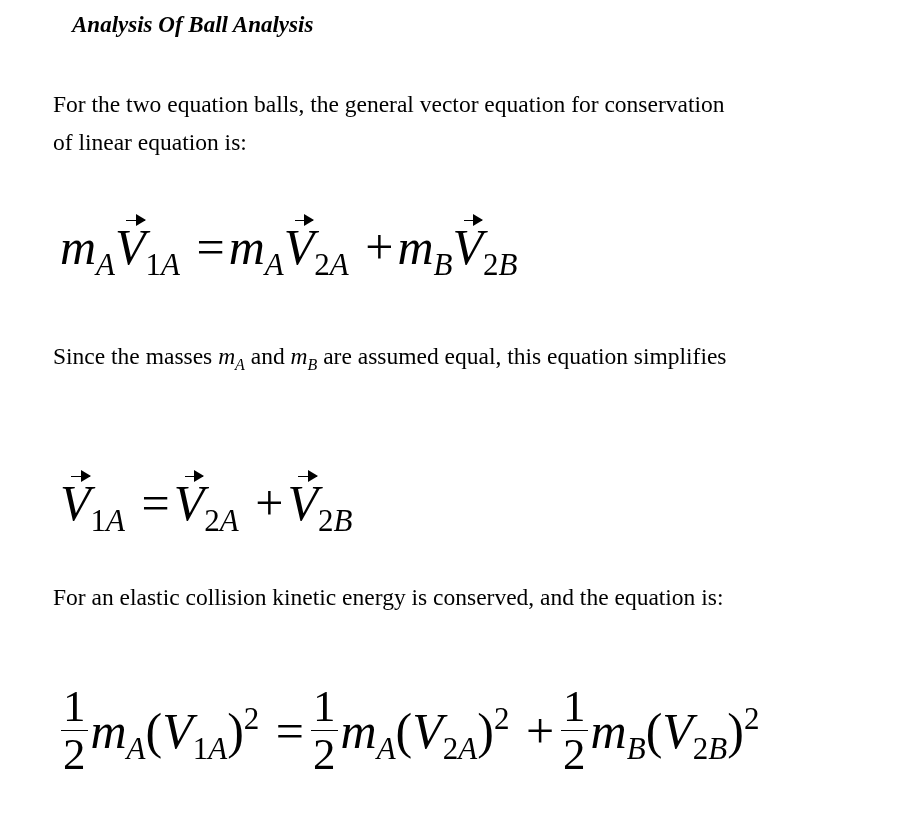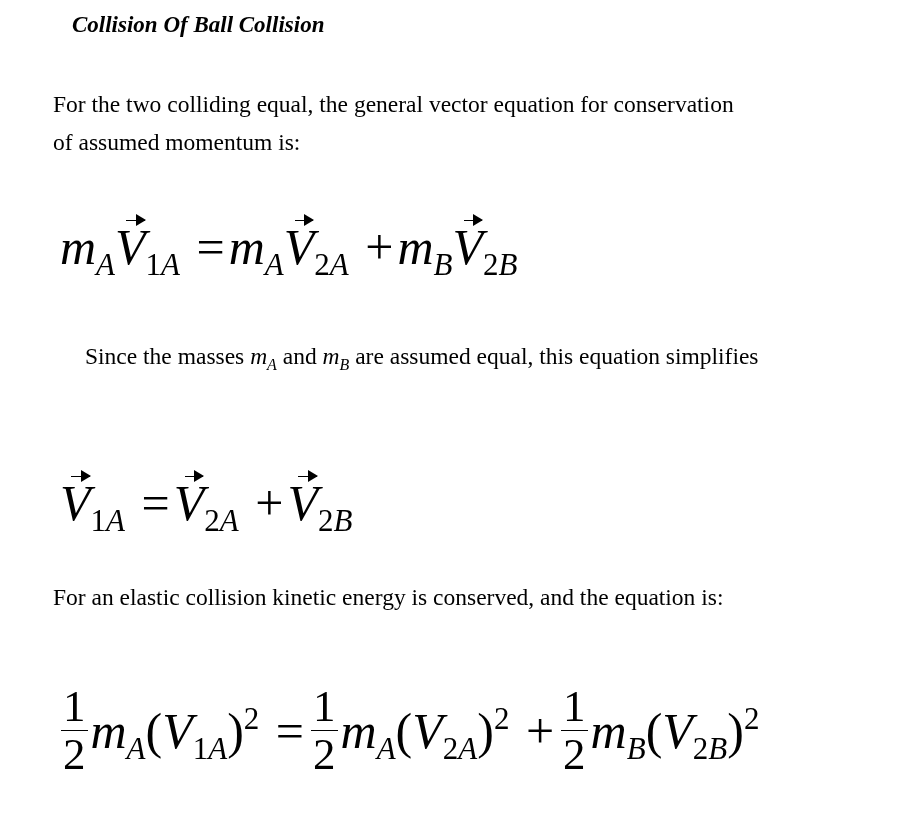--- a/index.html
+++ b/index.html
@@ -24,34 +24,34 @@
             vertical-align: middle; margin: 0 0.05em; position: relative; top: -0.12em; }
     .frac .n { font-size: 0.9em; line-height: 1.0; }
     .frac .bar { width: 0.55em; border-top: 1.5px solid #000; margin: 0.02em 0; }
     .frac .d { font-size: 0.9em; line-height: 1.0; }
     .math-inline { font-style: italic; }
     .math-inline .s { font-size: 0.68em; position: relative; top: 0.35em; }
   </style>
 </head>
 <body>
 
-<div class="abs title">Collision Of Ball Collision</div>
+<div class="abs title">Analysis Of Ball Analysis</div>
 
 <div class="abs para" style="left:53px; top:85px;">
-  <div>For the two colliding equal, the general vector equation for conservation</div>
-  <div>of assumed momentum is:</div>
+  <div>For the two equation balls, the general vector equation for conservation</div>
+  <div>of linear equation is:</div>
 </div>
 
 <div class="abs eq" style="left:60px; top:222px;">
   <span class="it">m</span><span class="subi">A</span><span class="vec">V</span><span class="sub"><span>1</span><span class="it">A</span></span>
   <span class="op">=</span><span class="it">m</span><span class="subi">A</span><span class="vec">V</span><span class="sub"><span>2</span><span class="it">A</span></span>
   <span class="op">+</span><span class="it">m</span><span class="subi">B</span><span class="vec">V</span><span class="sub"><span>2</span><span class="it">B</span></span>
 </div>
 
-<div class="abs para" style="left:53px; top:337px;margin-left:32px;">
+<div class="abs para" style="left:53px; top:337px;">
   <div>
     <span>Since the masses </span><span class="math-inline"><span>m</span><span class="s">A</span></span><span style="white-space:pre;"> and </span><span class="math-inline"><span>m</span><span class="s">B</span></span><span style="white-space:pre;"> are assumed equal, this equation simplifies</span>
   </div>
 </div>
 
 <div class="abs eq" style="left:60px; top:478px;">
   <span class="vec">V</span><span class="sub"><span>1</span><span class="it">A</span></span>
   <span class="op">=</span><span class="vec">V</span><span class="sub"><span>2</span><span class="it">A</span></span>
   <span class="op">+</span><span class="vec">V</span><span class="sub"><span>2</span><span class="it">B</span></span>
 </div>

